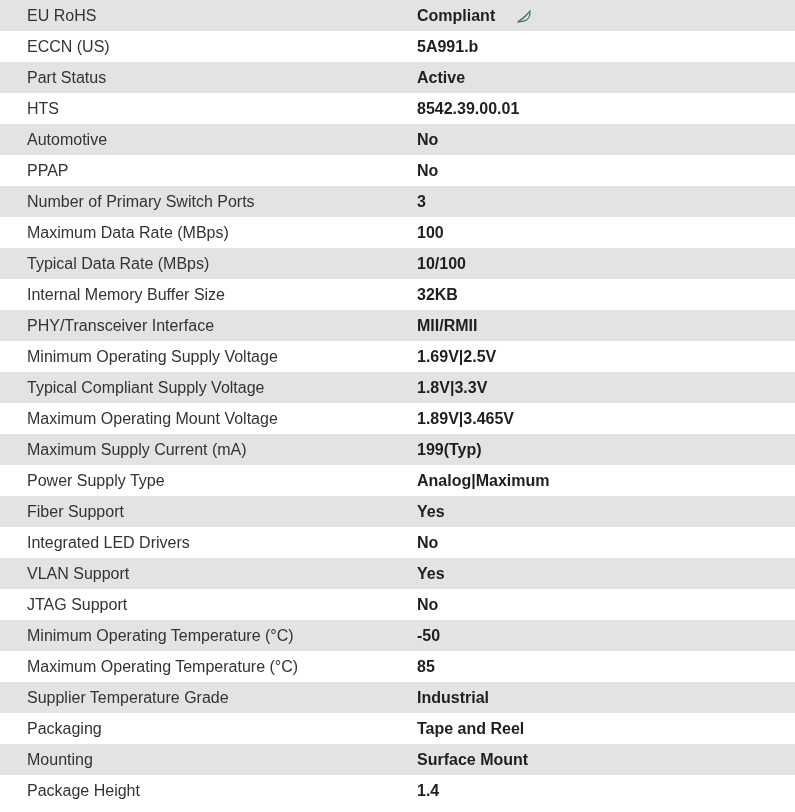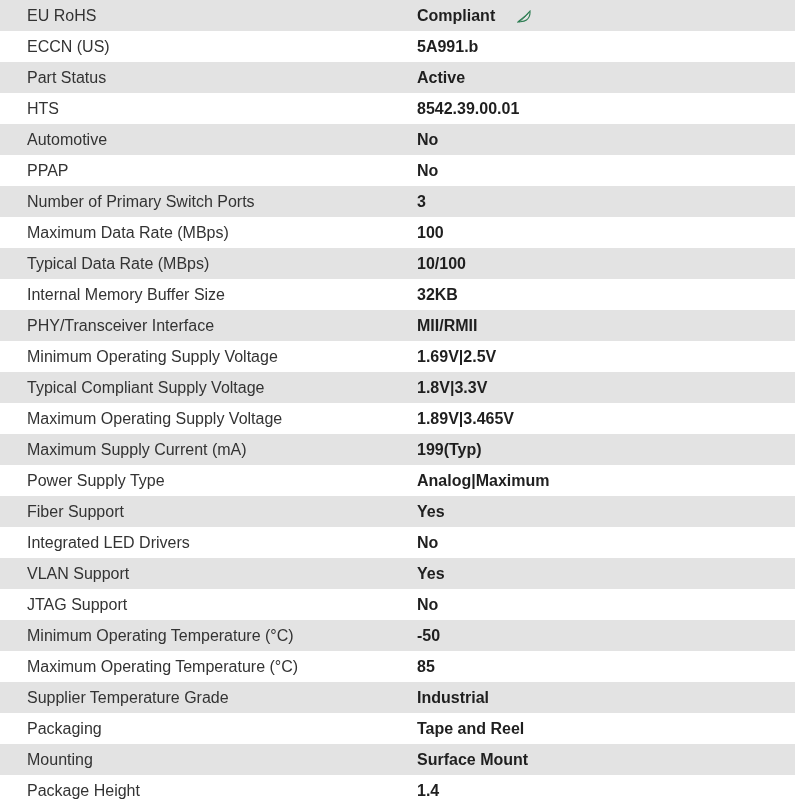--- a/index.html
+++ b/index.html
@@ -146,21 +146,21 @@
             <span>1.69V|2.5V</span>
           </span></td>
       </tr>
       <tr class="shaded">
         <td class="label">Typical Compliant Supply Voltage</td>
         <td class="value"><span class="value-wrap">
             <span>1.8V|3.3V</span>
           </span></td>
       </tr>
       <tr class="plain">
-        <td class="label">Maximum Operating Supply Voltage</td>
+        <td class="label">Maximum Operating Mount Voltage</td>
         <td class="value"><span class="value-wrap">
             <span>1.89V|3.465V</span>
           </span></td>
       </tr>
       <tr class="shaded">
         <td class="label">Maximum Supply Current (mA)</td>
         <td class="value"><span class="value-wrap">
             <span>199(Typ)</span>
           </span></td>
       </tr>

